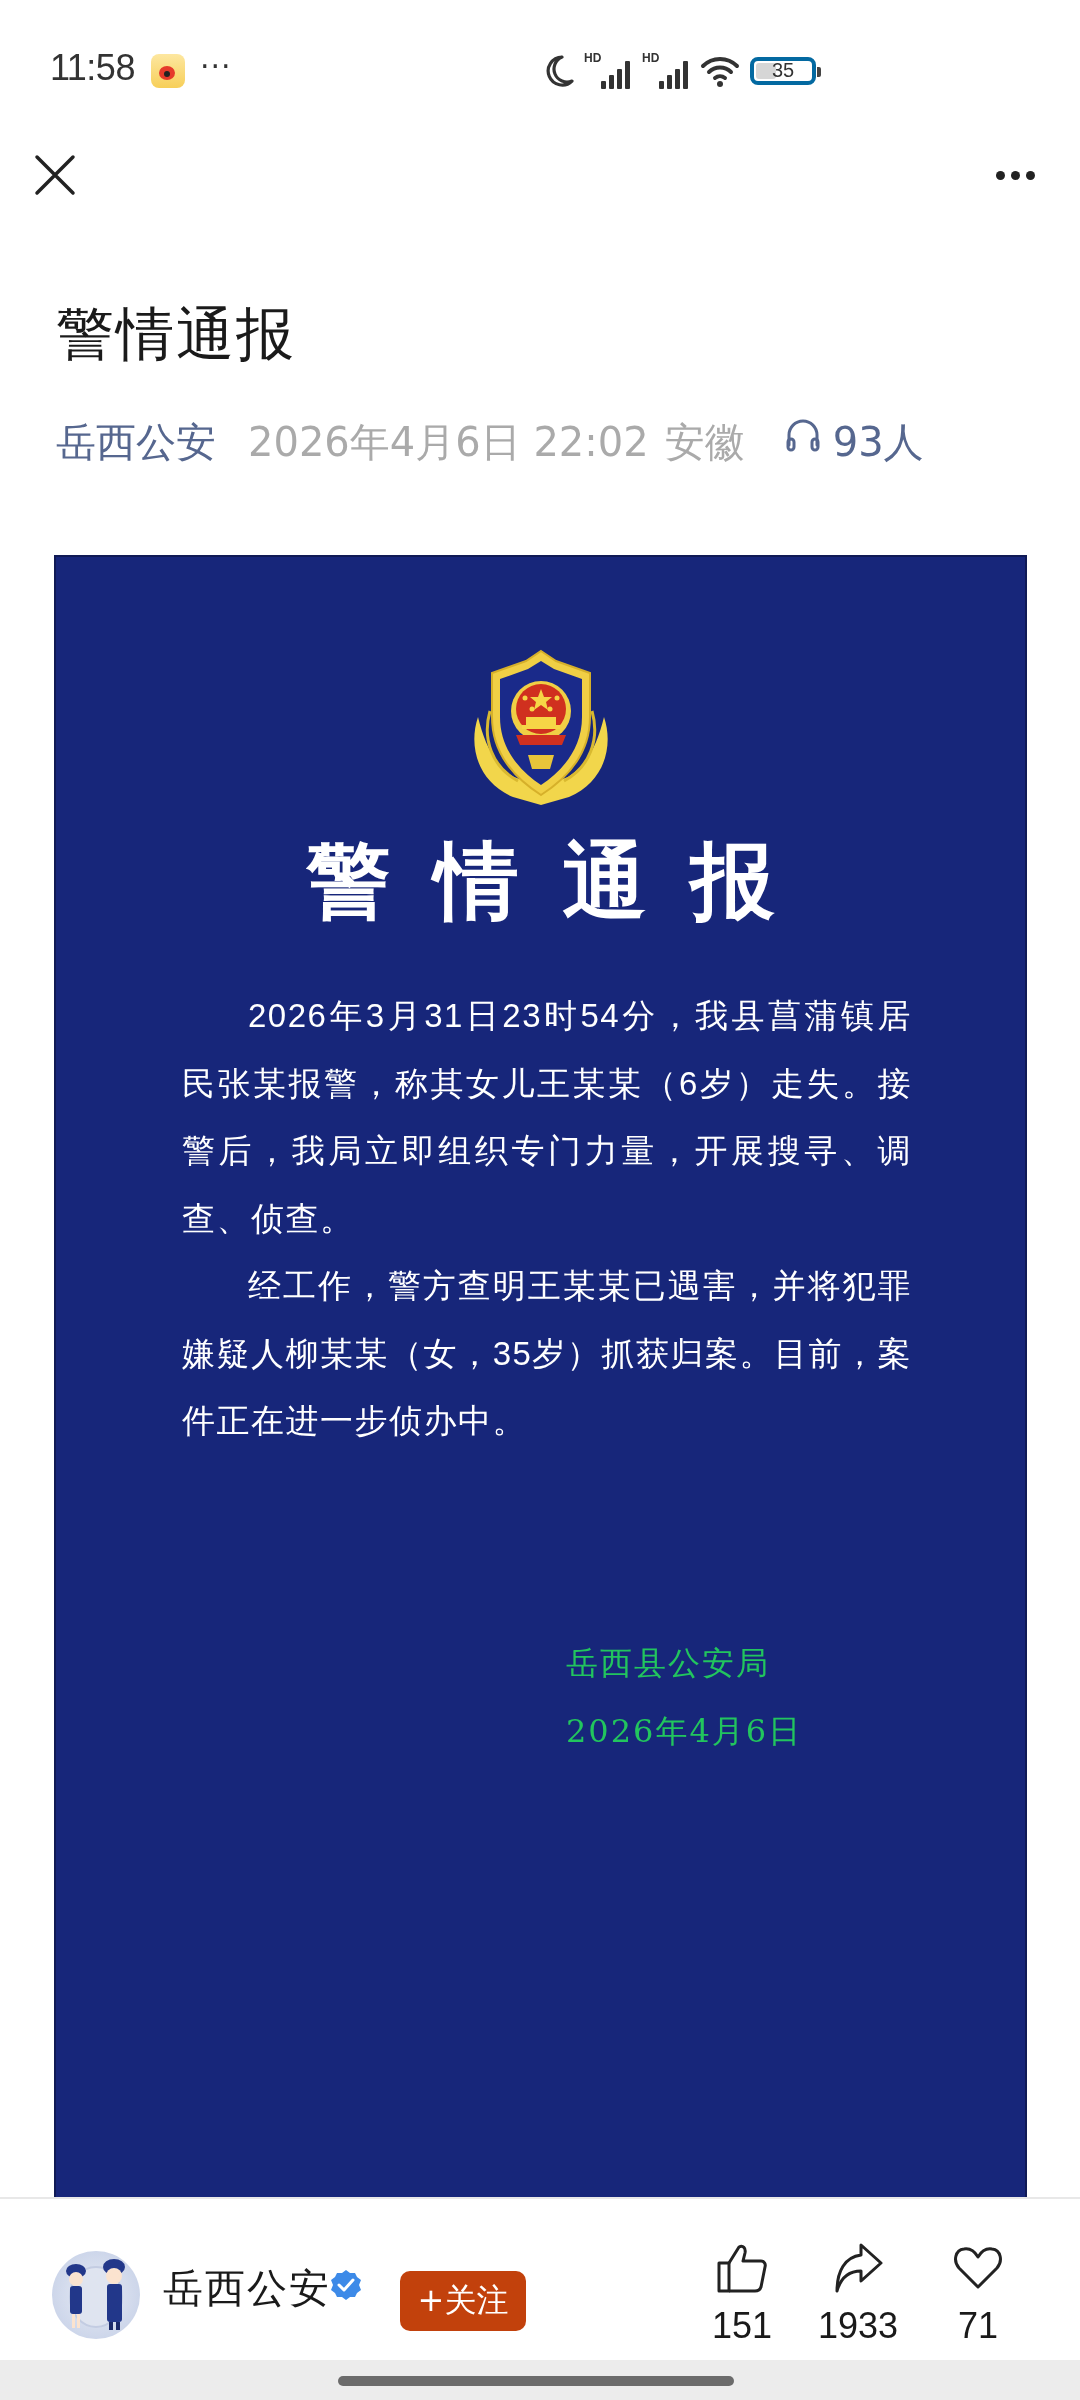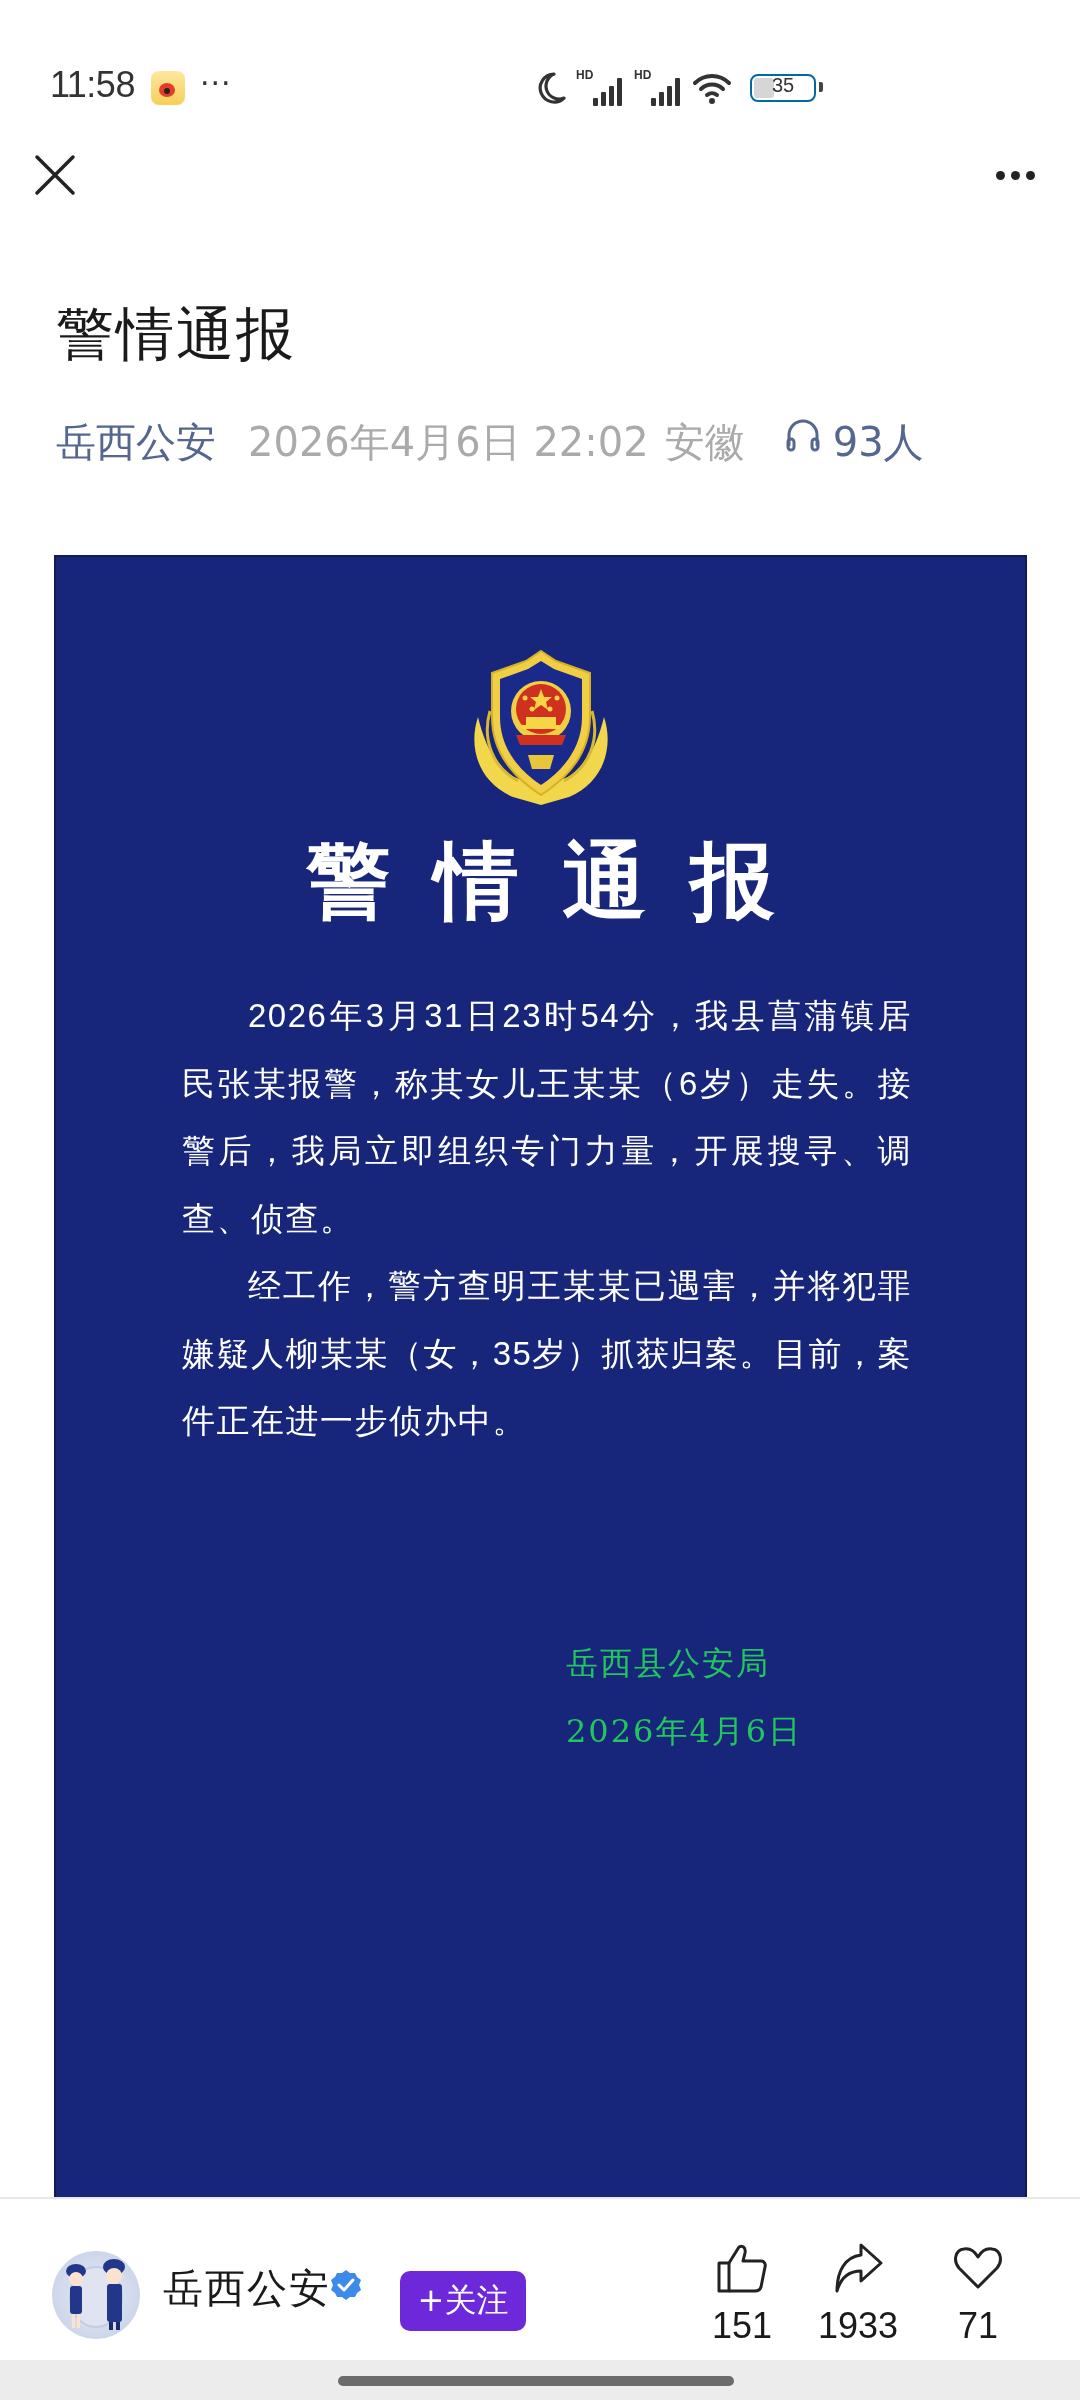--- a/index.html
+++ b/index.html
@@ -1,33 +1,33 @@
 <!DOCTYPE html>
 <html><head>
 <meta charset="utf-8">
 <style>
   * { box-sizing: border-box; margin: 0; padding: 0; }
   html, body { width: 1080px; height: 2400px; overflow: hidden; background: #ffffff; }
   body { position: relative; font-family: "DejaVu Sans", "Liberation Sans", sans-serif; color: #1a1a1a; }
 
   
-  .status-bar { position: absolute; top: 18px; left: 0; width: 880px; height: 140px; }
+  .status-bar { position: absolute; top: 1px; left: 0; width: 880px; height: 140px; }
   .status-time { position: absolute; left: 50px; top: 46px; font-size: 36px; color: #333; font-family: "Liberation Sans", sans-serif; letter-spacing: -0.5px; }
   .weibo-badge { position: absolute; left: 151px; top: 53px; width: 34px; height: 34px; border-radius: 8px; background: linear-gradient(#fde7a0, #f7cf59); }
   .weibo-badge::before { content: ""; position: absolute; left: 8px; top: 12px; width: 16px; height: 14px; border-radius: 50%; background: #e63a2a; }
   .weibo-badge::after { content: ""; position: absolute; left: 13px; top: 17px; width: 6px; height: 6px; border-radius: 50%; background: #222; }
   .status-dots { position: absolute; left: 200px; top: 48px; font-size: 30px; color: #333; letter-spacing: 1px; }
   .status-right { position: absolute; right: 64px; top: 50px; height: 40px; display: flex; align-items: center; gap: 10px; }
   .moon { width: 32px; height: 36px; }
   .signal { position: relative; width: 48px; height: 36px; }
   .signal .hd { position: absolute; left: 0; top: -2px; font-size: 12px; font-weight: bold; color: #333; font-family: "Liberation Sans", sans-serif; }
   .signal .bars { position: absolute; right: 2px; bottom: 0; display: flex; align-items: flex-end; gap: 3px; }
   .signal .bars span { display: block; width: 5px; background: #333; border-radius: 1px; }
   .wifi { width: 40px; height: 36px; }
-  .battery { position: relative; width: 66px; height: 28px; border: 2px solid #0369a1; border-radius: 8px; margin-left: 8px; }
+  .battery { position: relative; width: 66px; height: 28px; border: 4px solid #0369a1; border-radius: 8px; margin-left: 0; }
   .battery .fill { position: absolute; left: 2px; top: 2px; bottom: 2px; width: 20px; background: #d6d6d6; border-radius: 3px; }
   .battery .num { position: absolute; left: 0; right: 0; top: -2px; text-align: center; font-size: 20px; color: #333; font-family: "Liberation Sans", sans-serif; }
   .battery::after { content: ""; position: absolute; right: -9px; top: 6px; width: 4px; height: 10px; background: #444; border-radius: 0 2px 2px 0; }
 
   
   .close-btn { position: absolute; left: 30px; top: 150px; width: 50px; height: 50px; cursor: pointer; }
   .more-btn { position: absolute; right: 30px; top: 150px; width: 70px; height: 50px; display: flex; align-items: center; justify-content: center; gap: 6px; cursor: pointer; }
   .more-btn span { width: 9px; height: 9px; border-radius: 50%; background: #222; }
 
   
@@ -46,21 +46,21 @@
   .notice-body { position: absolute; left: 126px; top: 425px; width: 730px; font-family: Liberation Sans, sans-serif; font-size: 33px; line-height: 67.5px; color: #ffffff; text-align: justify; letter-spacing: 1.5px; }
   .notice-body p { text-indent: 66px; }
   .notice-sign { position: absolute; left: 510px; top: 1072px; font-family: "DejaVu Serif", "Liberation Serif", serif; font-size: 32px; line-height: 68px; color: #22c55e; letter-spacing: 2px; }
 
   
   .bottom-bar { position: absolute; left: 0; top: 2197px; width: 1080px; height: 163px; background: #ffffff; border-top: 2px solid #e8e8e8; }
   .avatar { position: absolute; left: 52px; top: 52px; width: 88px; height: 88px; border-radius: 50%; background: radial-gradient(circle, #e8ecf5 0%, #cdd6ea 70%, #bfc9e2 100%); overflow: hidden; }
   .avatar svg { width: 88px; height: 88px; }
   .author-name { position: absolute; left: 163px; top: 62px; font-size: 40px; color: #1a1a1a; letter-spacing: 2px; cursor: pointer; }
   .verified { position: absolute; left: 330px; top: 70px; width: 32px; height: 32px; }
-  .follow-btn { position: absolute; left: 400px; top: 72px; width: 126px; height: 60px; background: #6d28d9; border-radius: 10px; color: #ffffff; font-size: 32px; display: flex; align-items: center; justify-content: center; gap: 6px; cursor: pointer; }
+  .follow-btn { position: absolute; left: 400px; top: 72px; width: 126px; height: 60px; background: #c2410c; border-radius: 10px; color: #ffffff; font-size: 32px; display: flex; align-items: center; justify-content: center; gap: 6px; cursor: pointer; }
   .action { position: absolute; top: 42px; width: 100px; display: flex; flex-direction: column; align-items: center; cursor: pointer; }
   .action svg { width: 54px; height: 54px; }
   .action .count { margin-top: 10px; font-size: 36px; color: #1a1a1a; font-family: "Liberation Sans", sans-serif; }
   .action-like { left: 692px; }
   .action-share { left: 808px; }
   .action-fav { left: 928px; }
 
   
   .gesture-area { position: absolute; left: 0; top: 2360px; width: 1080px; height: 40px; background: #ececec; }
   .home-indicator { position: absolute; left: 338px; top: 16px; width: 396px; height: 10px; border-radius: 5px; background: #6b6b6b; }

